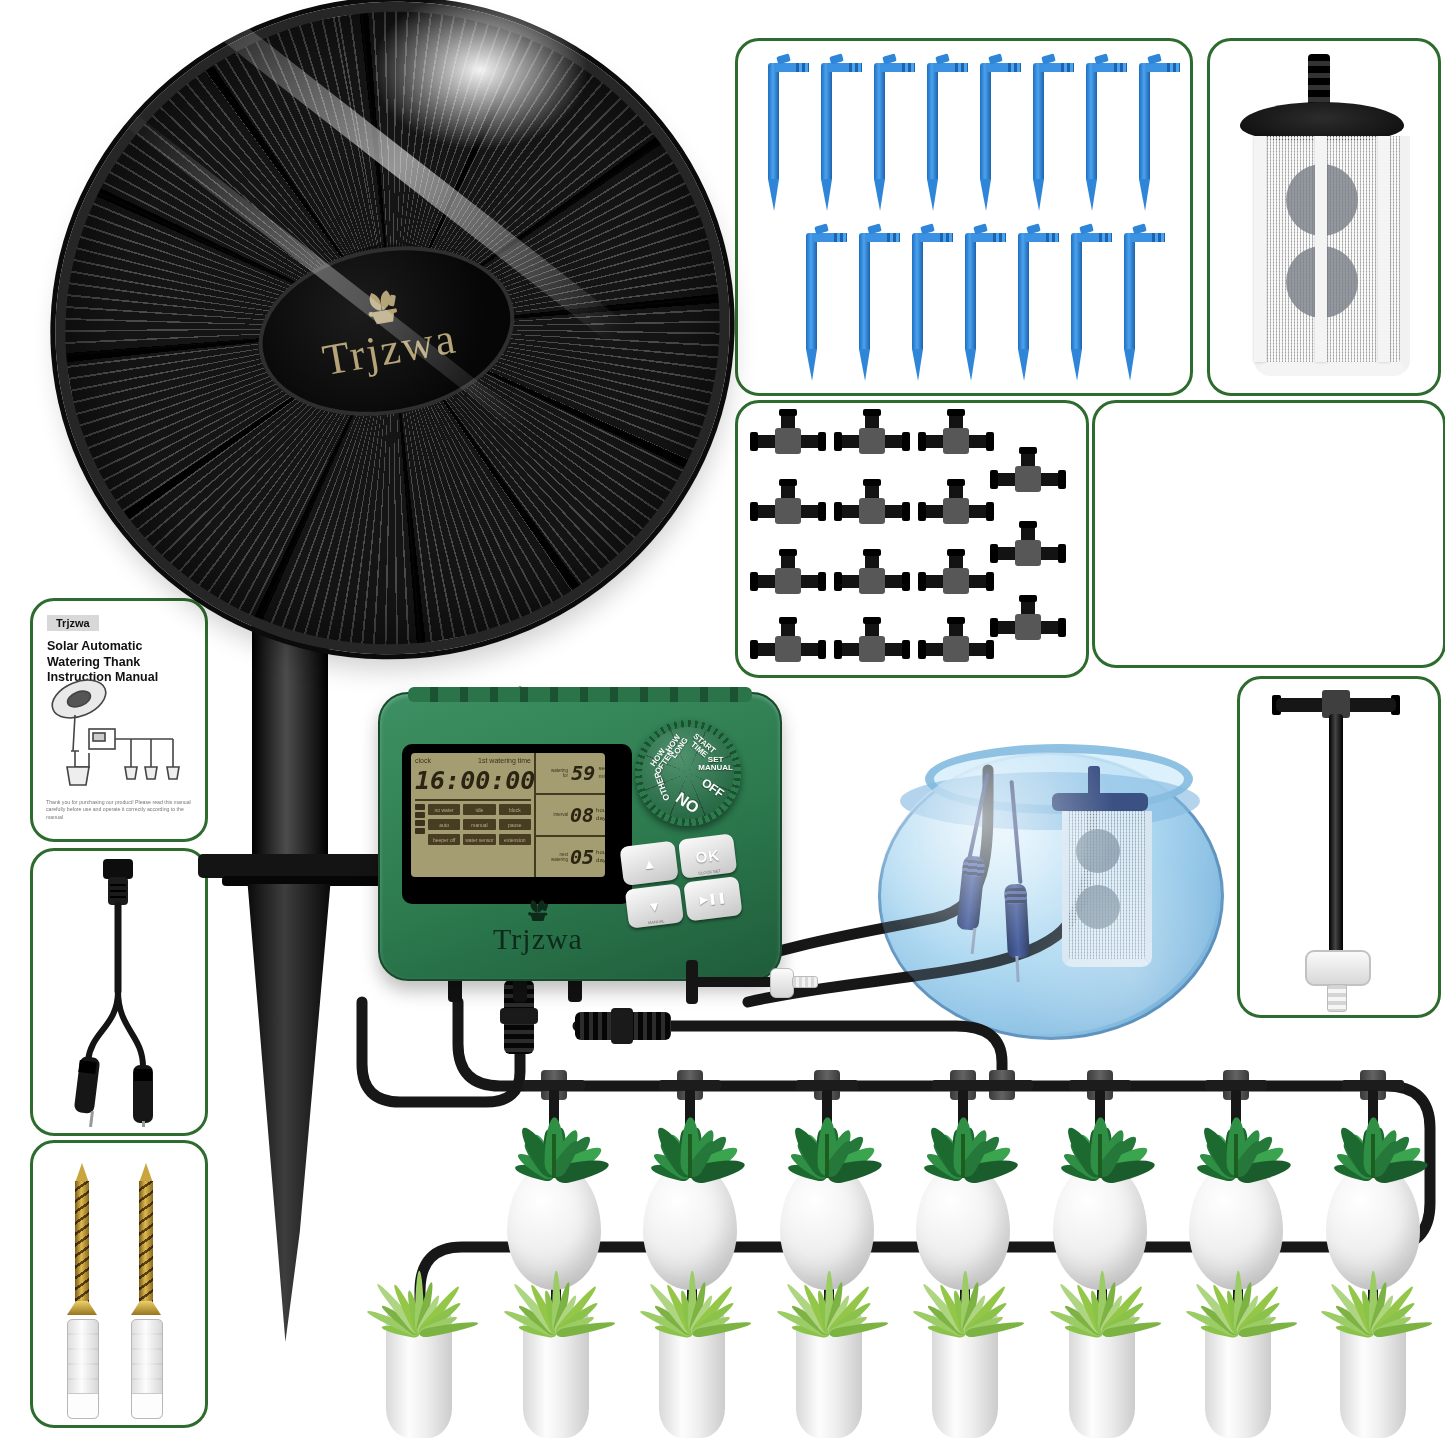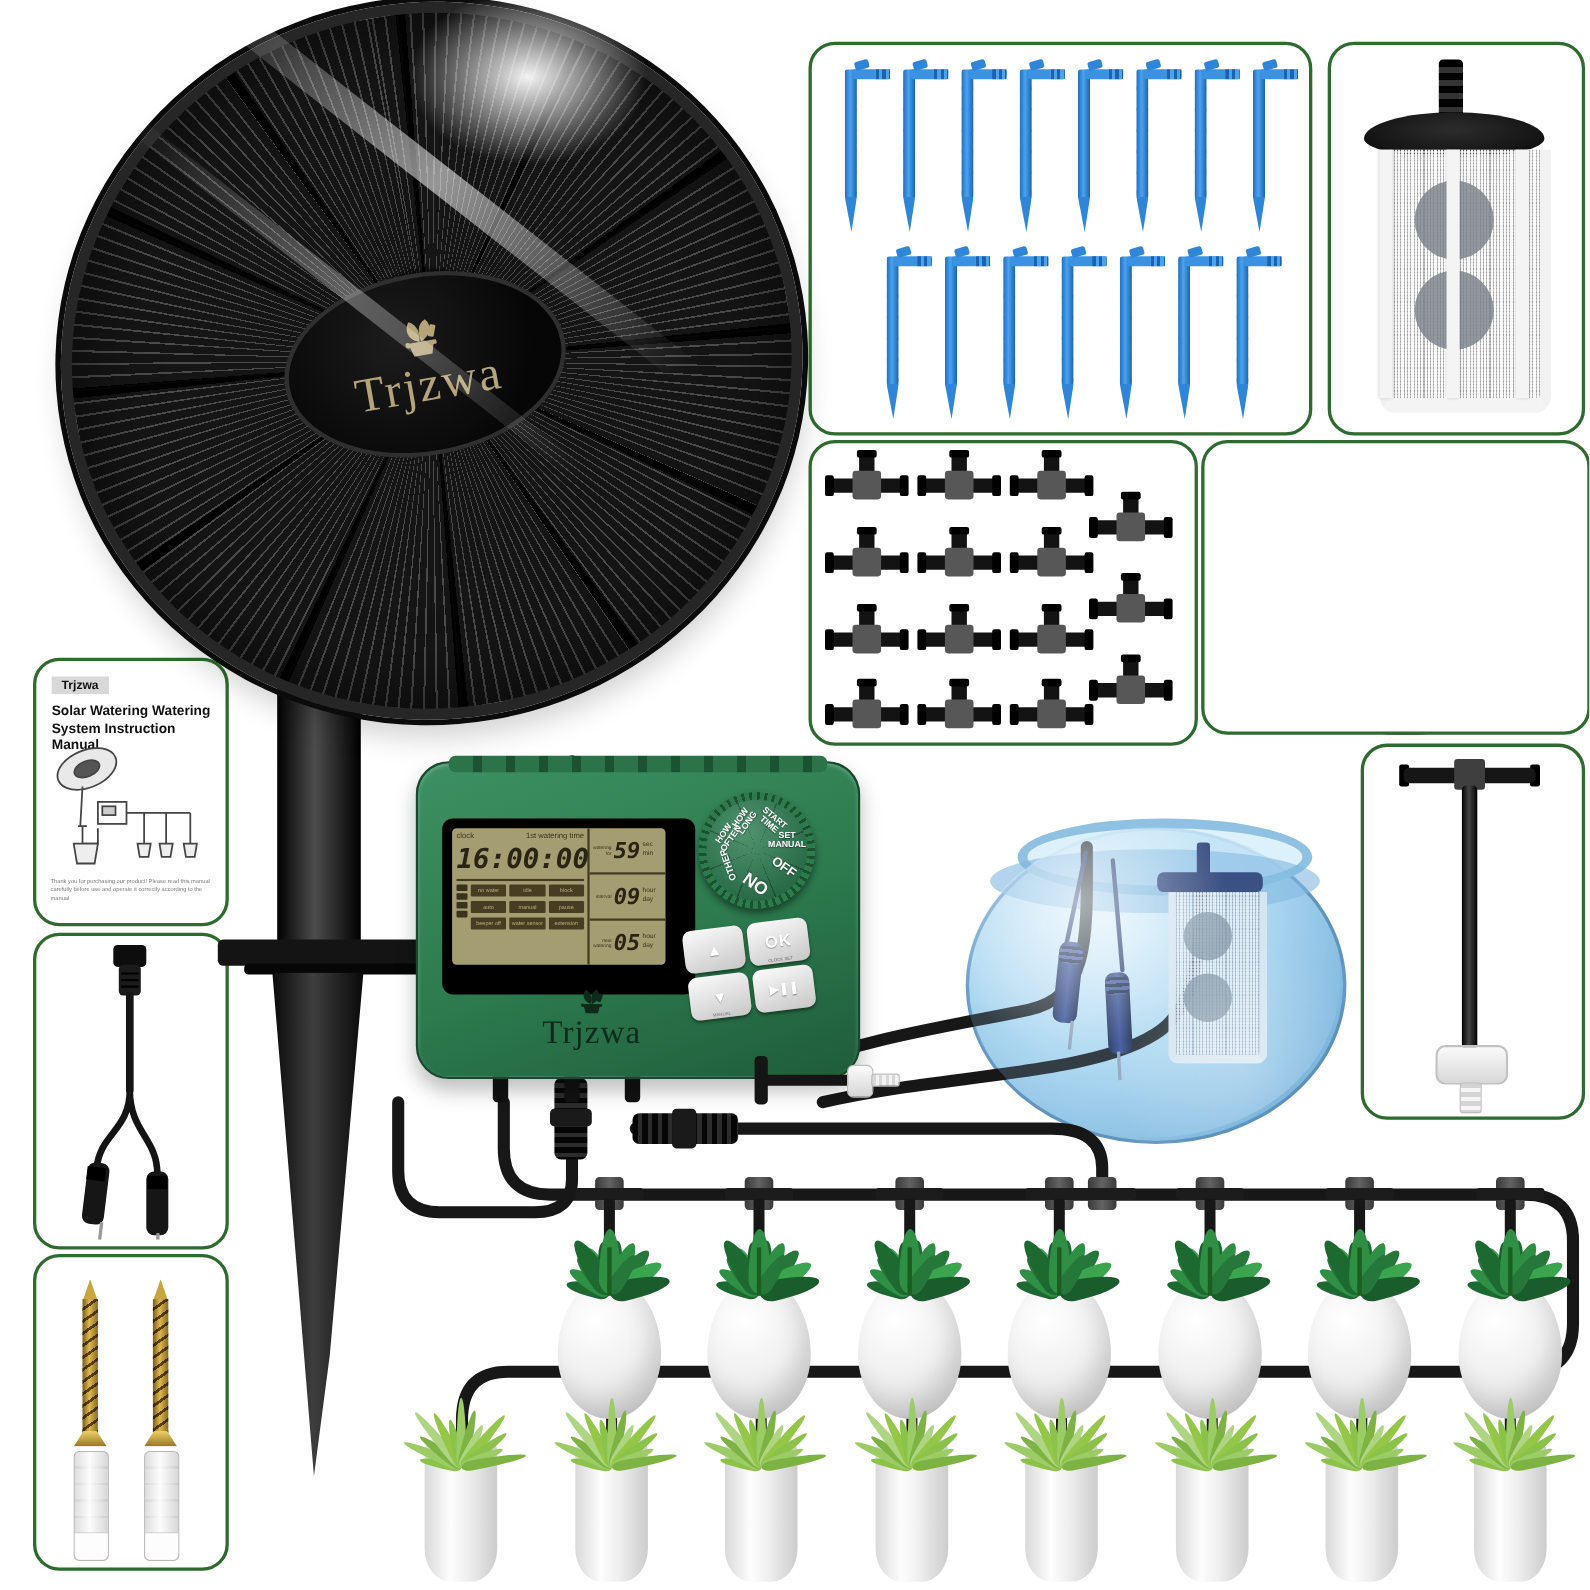--- a/index.html
+++ b/index.html
@@ -55,21 +55,21 @@
   .lcd-time{font-family:"DejaVu Sans Mono",monospace;font-style:italic;font-weight:bold;font-size:25px;
     letter-spacing:0px;color:#2b2413;margin-top:2px;}
   .lcd-modes{margin-top:4px;border-top:2px solid #433b21;padding-top:3px;display:flex;gap:3px;}
   .batt{width:10px;display:flex;flex-direction:column;gap:2px;}
   .batt span{display:block;height:6px;background:#3a321c;border-radius:1px;}
   .mode-grid{flex:1;display:flex;flex-direction:column;gap:4px;}
   .mode-row{display:flex;gap:3px;}
   .pill{flex:1;height:11px;background:#473d22;color:#b7ac7e;font-size:5px;display:flex;
     align-items:center;justify-content:center;border-radius:1px;white-space:nowrap;overflow:hidden;}
   .lcd-right{flex:1;display:flex;flex-direction:column;}
-  .rrow{flex:1;display:flex;align-items:center;gap:2px;padding:0 0;border-bottom:2px solid #433b21;}
+  .rrow{flex:1;display:flex;align-items:center;gap:2px;padding:0 12px;border-bottom:2px solid #433b21;justify-content:space-between;}
   .rrow:last-child{border-bottom:none;}
   .rlabel{width:20px;font-size:4.5px;color:#3a321c;text-align:right;line-height:1.15;}
   .rval{font-family:"DejaVu Sans Mono",monospace;font-style:italic;font-weight:bold;font-size:20px;color:#2b2413;}
   .runits{display:flex;flex-direction:column;font-size:6px;color:#3a321c;line-height:1.3;}
   
   .dial{position:absolute;left:255px;top:26px;width:106px;height:106px;border-radius:50%;
     background:repeating-conic-gradient(#1b5030 0 3deg,#2d7a4c 3deg 8deg);
     box-shadow:0 4px 7px rgba(0,0,0,.45);}
   .dial-face{position:absolute;left:7px;top:7px;width:92px;height:92px;border-radius:50%;background:#2f7e52;
     background-image:radial-gradient(circle at 40% 32%,rgba(255,255,255,.16),rgba(0,0,0,.18) 80%),
@@ -403,21 +403,21 @@
         <div class="tee-capr"></div>
         <div class="tee-v"></div>
         <div class="tee-vcap"></div>
         <div class="tee-c"></div>
       </div>
     </div>
   <div class="kitbox" style="left:1092px;top:400px;width:348px;height:262px;"></div>
   <div class="kitbox" style="left:1237px;top:676px;width:198px;height:336px;"></div>
   <div class="kitbox" style="left:30px;top:598px;width:172px;height:238px;">
     <span class="man-badge">Trjzwa</span>
-    <div class="man-title">Solar Watering Watering System Instruction Manual</div>
+    <div class="man-title">Solar Automatic Watering Thank Instruction Manual</div>
     <svg width="148" height="122" viewBox="0 0 148 122" style="position:absolute;left:12px;top:72px;">
       <g stroke="#444" fill="none" stroke-width="1.6">
         <ellipse cx="34" cy="26" rx="28" ry="17" transform="rotate(-22 34 26)" fill="#e9e9e9"></ellipse>
         <ellipse cx="34" cy="26" rx="12" ry="7" transform="rotate(-22 34 26)" fill="#555"></ellipse>
         <path d="M30 42 L28 78 M26 78 h8 M30 78 L30 98"></path>
         <rect x="44" y="56" width="26" height="20" fill="#fff"></rect>
         <rect x="48" y="60" width="12" height="8" fill="#ccc"></rect>
         <path d="M44 80 v14 h-14 M70 66 h58 M86 66 v28 M106 66 v28 M128 66 v28"></path>
         <path d="M22 94 h22 l-3 18 h-16 z" fill="#eee"></path>
         <path d="M80 94 h12 l-2 12 h-8 z M100 94 h12 l-2 12 h-8 z M122 94 h12 l-2 12 h-8 z" fill="#eee"></path>
@@ -534,21 +534,21 @@
             <div class="rrow">
               <div class="rlabel">watering for</div>
               <div class="rval">59</div>
               <div class="runits">
                 <span>sec</span>
                 <span>min</span>
               </div>
             </div>
             <div class="rrow">
               <div class="rlabel">interval</div>
-              <div class="rval">09</div>
+              <div class="rval">08</div>
               <div class="runits">
                 <span>hour</span>
                 <span>day</span>
               </div>
             </div>
             <div class="rrow">
               <div class="rlabel">next watering</div>
               <div class="rval">05</div>
               <div class="runits">
                 <span>hour</span>

